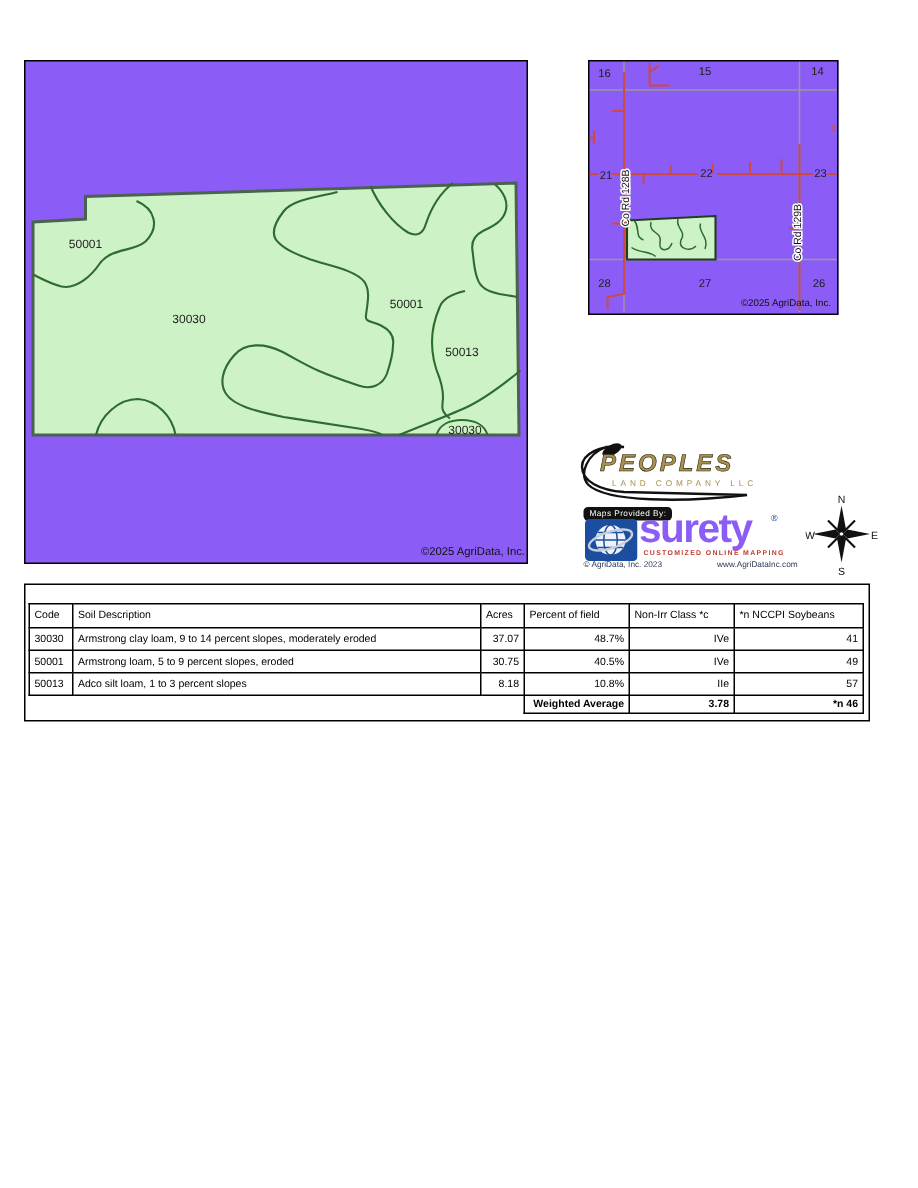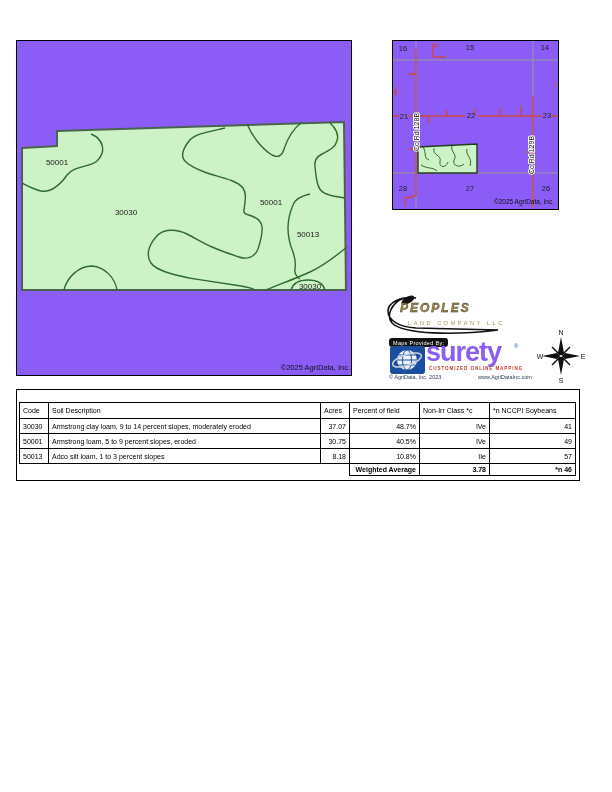--- a/index.html
+++ b/index.html
@@ -10,21 +10,21 @@
   }
   .box{position:absolute;background:#8b5cf6;border:1.5px solid #000;}
   .main-map{left:16px;top:40px;width:334px;height:334px;}
   .locator-map{left:392px;top:40px;width:165px;height:168px;}
   svg{display:block;}
   svg text{font-family:"Liberation Sans",sans-serif;}
 
   
   .peoples{position:absolute;left:386px;top:294px;width:130px;height:40px;}
   .peoples-name{
-    position:absolute;left:14px;top:7px;font-size:12px;font-weight:bold;font-style:italic;
+    position:absolute;left:14px;top:7px;font-size:16px;font-weight:bold;font-style:italic;
     letter-spacing:2px;color:#a8904f;-webkit-text-stroke:0.4px #2b2413;white-space:nowrap;text-align:right;
   }
   .peoples-sub{
     position:absolute;left:22px;top:26px;font-size:5.5px;letter-spacing:2.6px;
     color:#a8904f;white-space:nowrap;
   }
   .peoples-swoosh{position:absolute;left:0;top:0;}
 
   
   .surety{position:absolute;left:388px;top:337px;width:150px;height:46px;}

